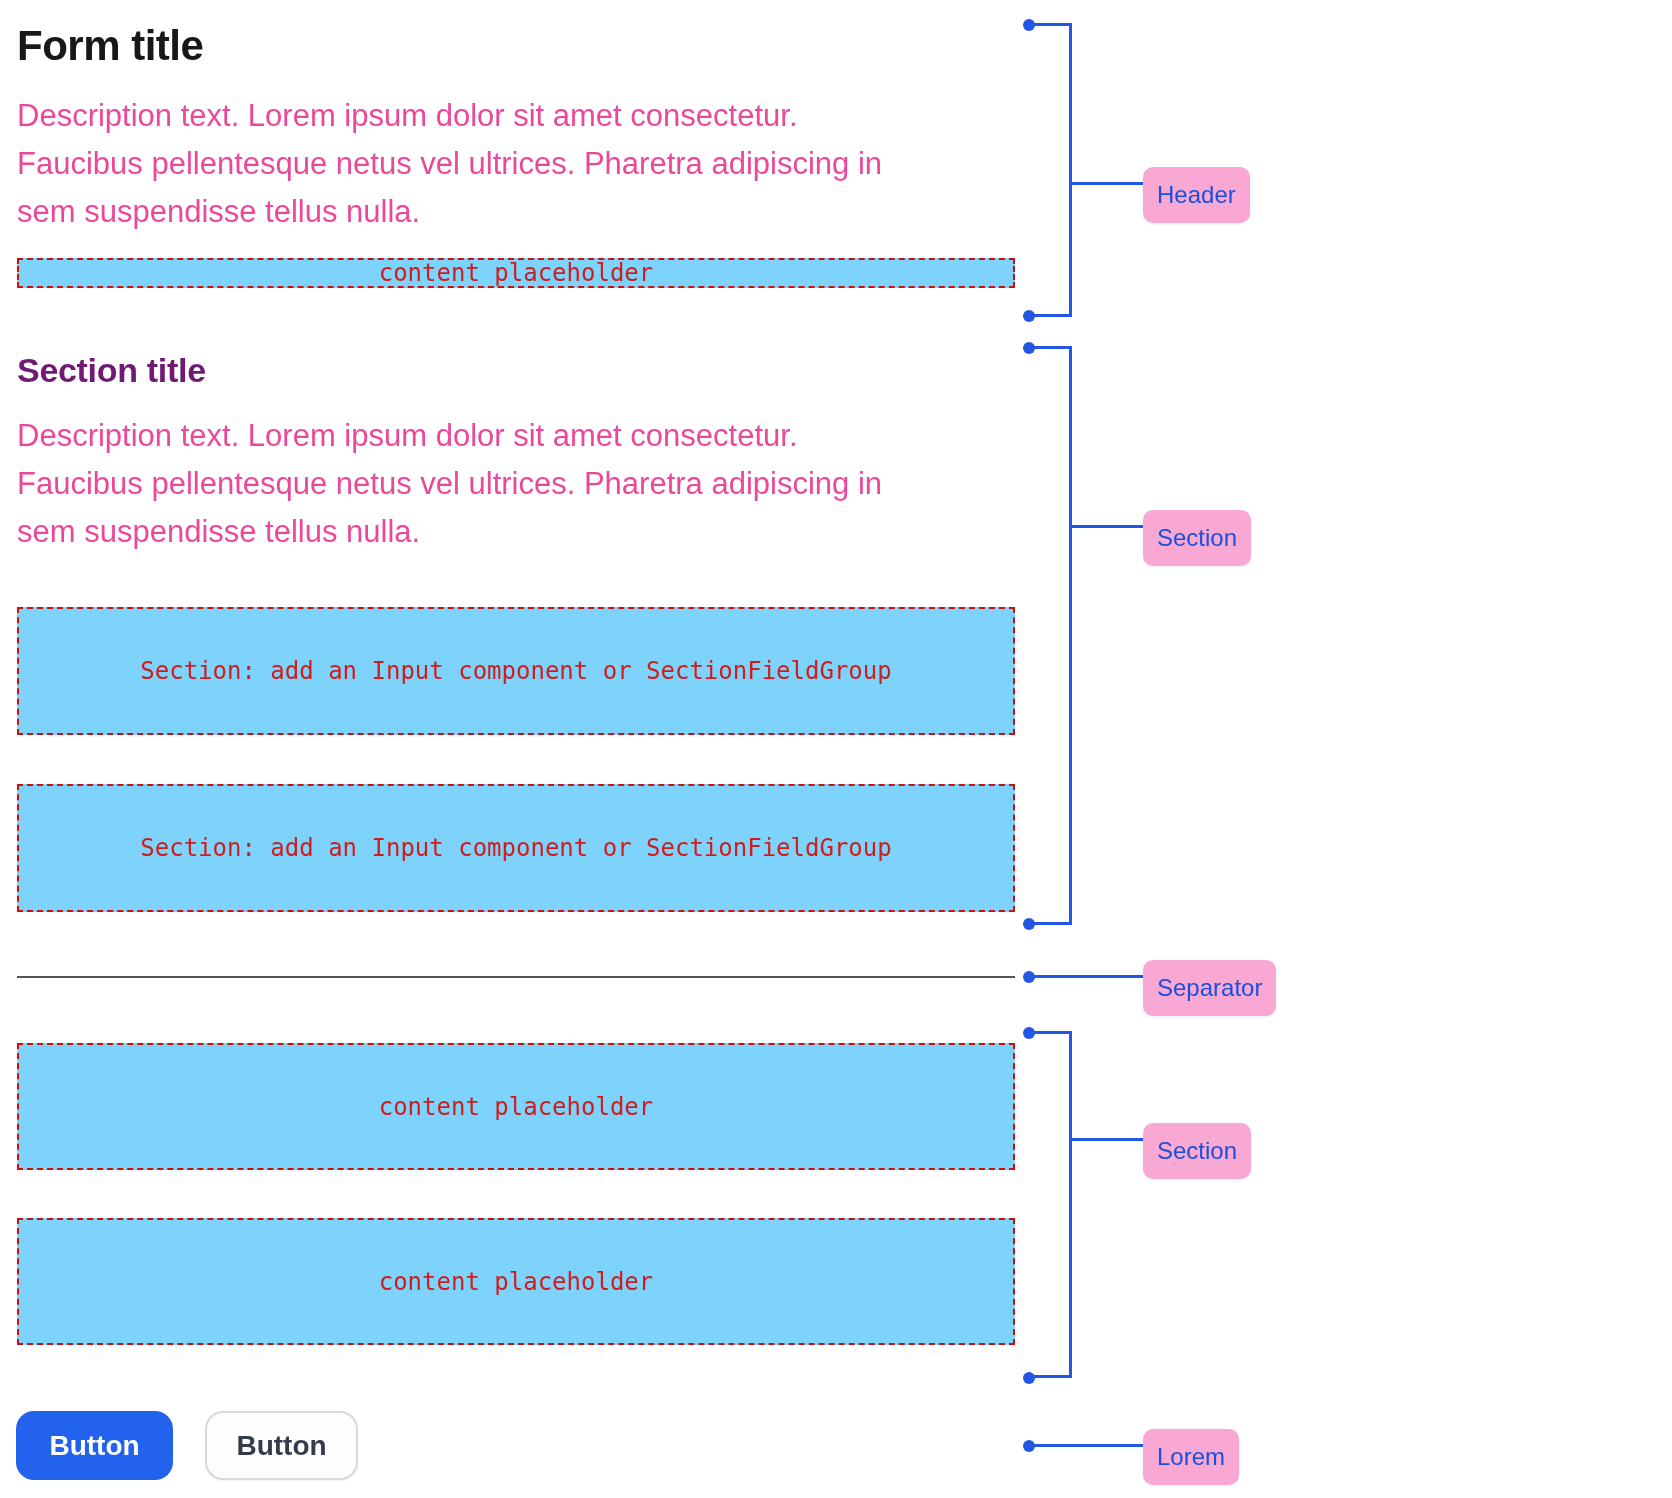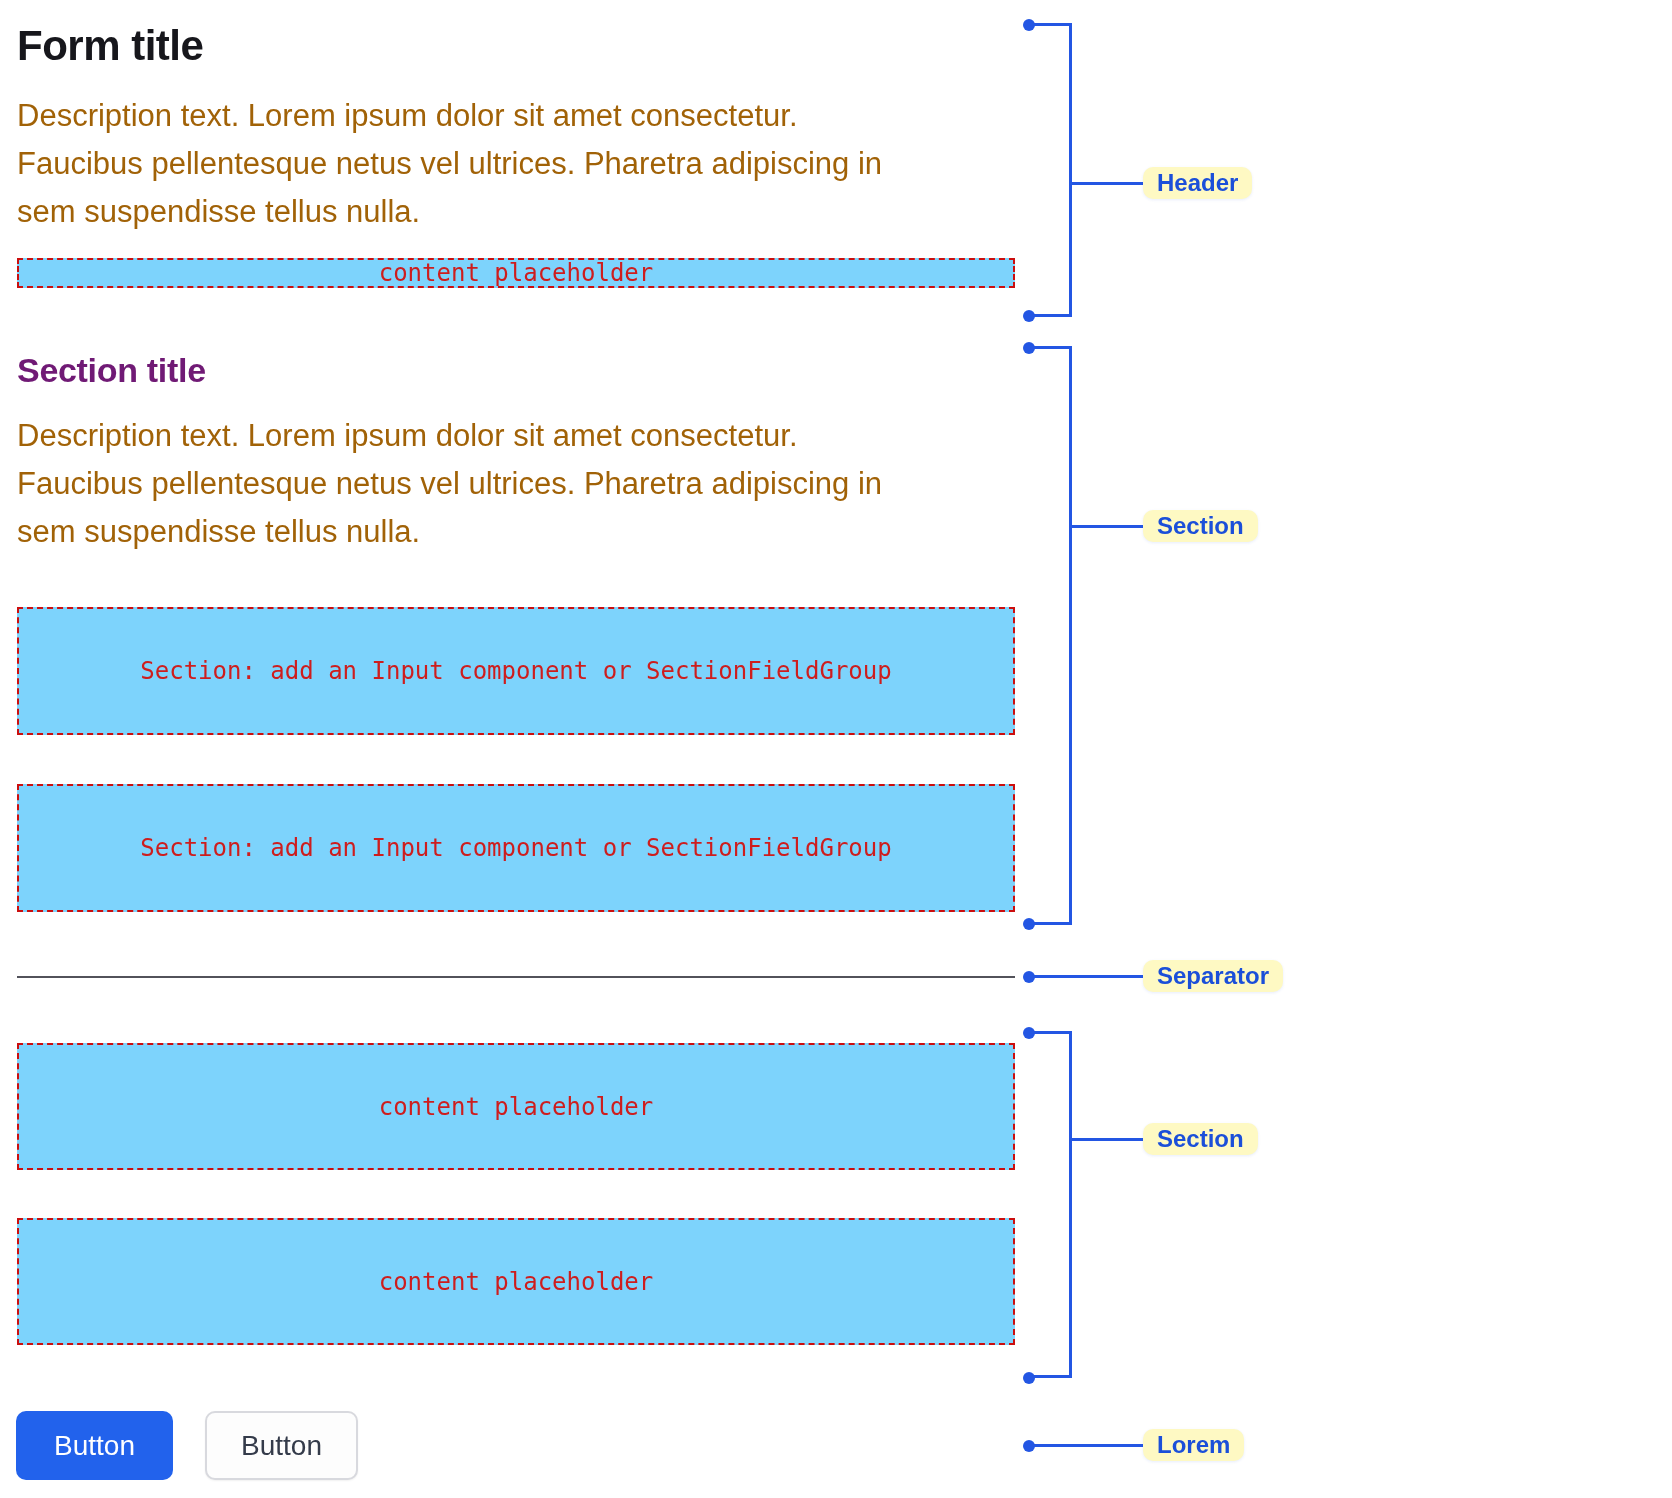--- a/index.html
+++ b/index.html
@@ -18,21 +18,21 @@
     left:17px; top:22px;
     font-size:42px; line-height:48px; font-weight:700;
     color:#17171c; letter-spacing:-0.5px;
   }
   .section-title {
     left:17px; top:350px;
     font-size:34px; line-height:40px; font-weight:700;
     color:#701a75; letter-spacing:-0.3px;
   }
   .desc {
-    font-size:31px; line-height:48px; color:#a16207; font-weight:400;
+    font-size:31px; line-height:48px; color:#ec4899; font-weight:400;
   }
   .desc .line { display:block; }
 
   
   .ph {
     background:#7dd3fc;
     border:2px dashed #cb0e0e;
     color:#ce1d1d;
     font-family:"DejaVu Sans Mono", monospace;
     font-size:24px;
@@ -41,23 +41,23 @@
   }
 
   
   .separator-line {
     left:17px; top:976px; width:998px; height:2px;
     background:#52525a; border:none;
   }
 
   
   .btn {
-    height:69px; border-radius:10px;
+    height:69px; border-radius:18px;
     font-family:"Liberation Sans", sans-serif;
-    font-size:28px; font-weight:400;
+    font-size:28px; font-weight:700;
     display:flex; align-items:center; justify-content:center;
     cursor:pointer;
   }
   .btn-primary {
     left:16px; top:1411px; width:157px;
     background:#2262ec; color:#ffffff; border:none;
   }
   .btn-secondary {
     left:205px; top:1411px; width:153px;
     background:#fdfdfd; color:#343b4a;
@@ -65,23 +65,23 @@
     box-shadow:0 1px 2px rgba(0,0,0,0.06);
   }
 
   
   .a-line { background:#2356e3; }
   .a-dot {
     width:12px; height:12px; border-radius:50%;
     background:#2356e3;
   }
   .a-label {
-    padding:2px 14px;
-    background:#fef9c3; color:#1b4fd9;
-    font-size:24px; line-height:28px; font-weight:700;
+    padding:14px 14px;
+    background:#f9a8d4; color:#1b4fd9;
+    font-size:24px; line-height:28px; font-weight:400;
     border-radius:10px; white-space:nowrap;
     box-shadow:0 1px 3px rgba(27,79,217,0.10);
   }
 </style>
 </head>
 <body>
 
 <div class="canvas">
 
   <h1 class="abs form-title">Form title</h1>

